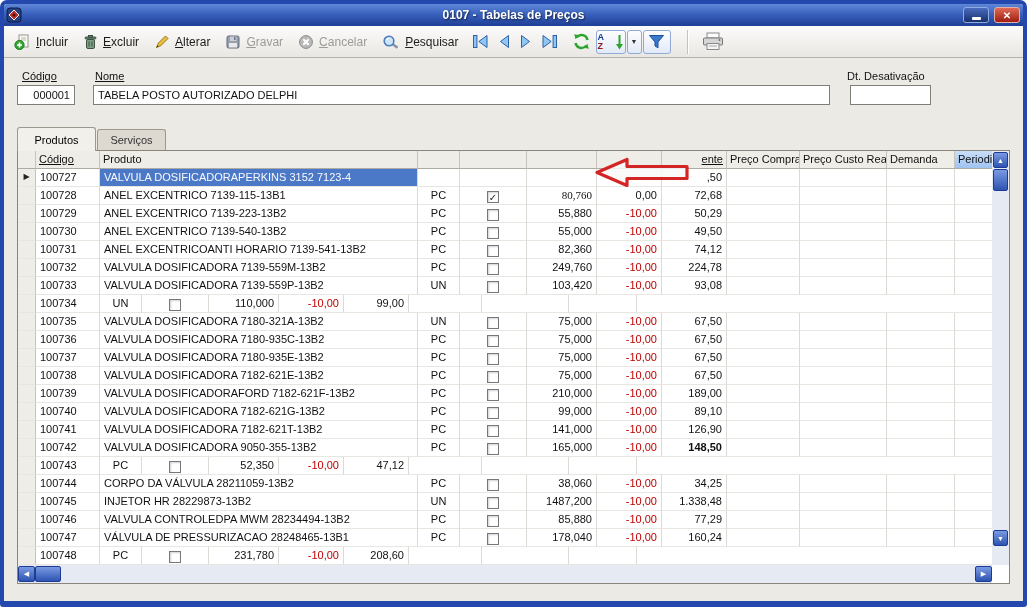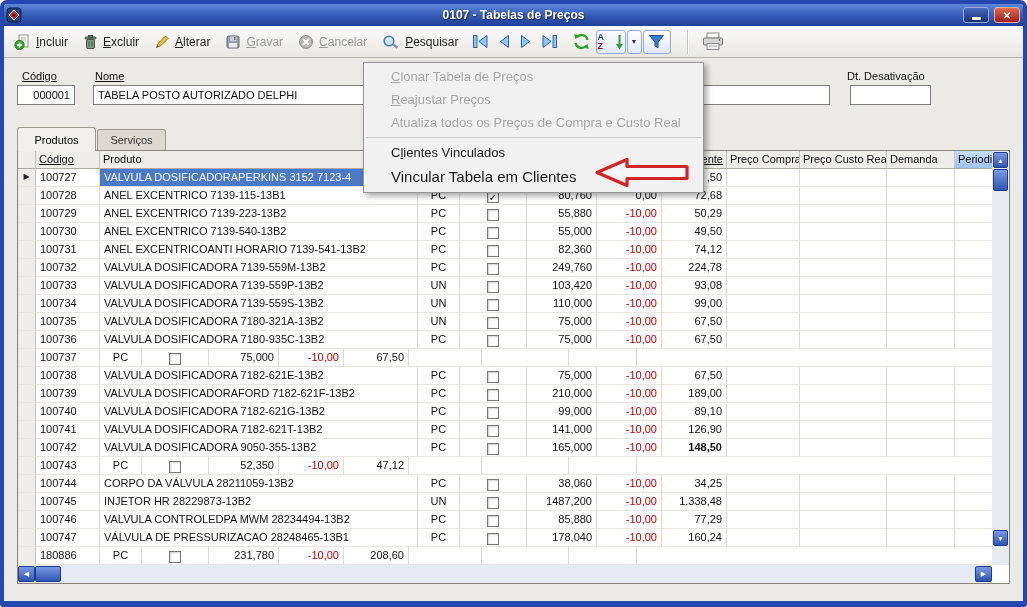--- a/index.html
+++ b/index.html
@@ -262,21 +262,21 @@
             <div class="gc" style="width: 87px;"></div>
             <div class="gc" style="width: 68px;"></div>
             <div class="gc fill"></div>
           </div>
           <div class="grow">
             <div class="gc ind" style="width: 18px;"></div>
             <div class="gc" style="width: 64px;">100728</div>
             <div class="gc" style="width: 318px;">ANEL EXCENTRICO 7139-115-13B1</div>
             <div class="gc c" style="width: 42px;">PC</div>
             <div class="gc c" style="width: 67px;"><span class="chkbox">✓</span></div>
-            <div class="gc num" style="width: 70px;">80,760</div>
+            <div class="gc num" style="width: 70px; font-family: Liberation Serif, serif;">80,760</div>
             <div class="gc num" style="width: 65px;">0,00</div>
             <div class="gc num" style="width: 65px;">72,68</div>
             <div class="gc" style="width: 73px;"></div>
             <div class="gc" style="width: 87px;"></div>
             <div class="gc" style="width: 68px;"></div>
             <div class="gc fill"></div>
           </div>
           <div class="grow">
             <div class="gc ind" style="width: 18px;"></div>
             <div class="gc" style="width: 64px;">100729</div>
@@ -343,21 +343,20 @@
             <div class="gc num neg" style="width: 65px;">-10,00</div>
             <div class="gc num" style="width: 65px;">93,08</div>
             <div class="gc" style="width: 73px;"></div>
             <div class="gc" style="width: 87px;"></div>
             <div class="gc" style="width: 68px;"></div>
             <div class="gc fill"></div>
           </div>
           <div class="grow">
             <div class="gc ind" style="width: 18px;"></div>
             <div class="gc" style="width: 64px;">100734</div>
-            <div class="gc" style="width: 318px;">VALVULA DOSIFICADORA 7139-559S-13B2</div>
             <div class="gc c" style="width: 42px;">UN</div>
             <div class="gc c" style="width: 67px;"><span class="chkbox"></span></div>
             <div class="gc num" style="width: 70px;">110,000</div>
             <div class="gc num neg" style="width: 65px;">-10,00</div>
             <div class="gc num" style="width: 65px;">99,00</div>
             <div class="gc" style="width: 73px;"></div>
             <div class="gc" style="width: 87px;"></div>
             <div class="gc" style="width: 68px;"></div>
             <div class="gc fill"></div>
           </div>
@@ -385,20 +384,21 @@
             <div class="gc num neg" style="width: 65px;">-10,00</div>
             <div class="gc num" style="width: 65px;">67,50</div>
             <div class="gc" style="width: 73px;"></div>
             <div class="gc" style="width: 87px;"></div>
             <div class="gc" style="width: 68px;"></div>
             <div class="gc fill"></div>
           </div>
           <div class="grow">
             <div class="gc ind" style="width: 18px;"></div>
             <div class="gc" style="width: 64px;">100737</div>
+            <div class="gc" style="width: 318px;">VALVULA DOSIFICADORA 7180-935E-13B2</div>
             <div class="gc c" style="width: 42px;">PC</div>
             <div class="gc c" style="width: 67px;"><span class="chkbox"></span></div>
             <div class="gc num" style="width: 70px;">75,000</div>
             <div class="gc num neg" style="width: 65px;">-10,00</div>
             <div class="gc num" style="width: 65px;">67,50</div>
             <div class="gc" style="width: 73px;"></div>
             <div class="gc" style="width: 87px;"></div>
             <div class="gc" style="width: 68px;"></div>
             <div class="gc fill"></div>
           </div>
@@ -536,21 +536,21 @@
             <div class="gc num" style="width: 70px;">178,040</div>
             <div class="gc num neg" style="width: 65px;">-10,00</div>
             <div class="gc num" style="width: 65px;">160,24</div>
             <div class="gc" style="width: 73px;"></div>
             <div class="gc" style="width: 87px;"></div>
             <div class="gc" style="width: 68px;"></div>
             <div class="gc fill"></div>
           </div>
           <div class="grow">
             <div class="gc ind" style="width: 18px;"></div>
-            <div class="gc" style="width: 64px;">180886</div>
+            <div class="gc" style="width: 64px;">100748</div>
             <div class="gc c" style="width: 42px;">PC</div>
             <div class="gc c" style="width: 67px;"><span class="chkbox"></span></div>
             <div class="gc num" style="width: 70px;">231,780</div>
             <div class="gc num neg" style="width: 65px;">-10,00</div>
             <div class="gc num" style="width: 65px;">208,60</div>
             <div class="gc" style="width: 73px;"></div>
             <div class="gc" style="width: 87px;"></div>
             <div class="gc" style="width: 68px;"></div>
             <div class="gc fill"></div>
           </div>
@@ -562,26 +562,18 @@
         <div class="sb-btn">▼</div>
       </div>
       <div class="hscroll">
         <div class="sb-btn">◀</div>
         <div class="sb-thumb"></div>
         <div class="spacer"></div>
         <div class="sb-btn">▶</div>
       </div>
     </div>
 
-    <div class="menu" id="context-menu">
-        <div class="menu-item disabled"><u>C</u>lonar Tabela de Preços</div>
-        <div class="menu-item disabled"><u>R</u>eajustar Preços</div>
-        <div class="menu-item disabled">Atualiza todos os Preços de Compra e Custo Real</div>
-        <div class="menu-sep"></div>
-        <div class="menu-item">C<u>l</u>ientes Vinculados</div>
-        <div class="menu-item emph">Vincular Tabela em Clientes</div>
-      </div>
 
     <svg class="annot-arrow" viewBox="0 0 97 31">
       <polygon points="3,15.5 33,2.5 33,9.5 93,9.5 93,21.5 33,21.5 33,28.5" fill="rgba(248,248,248,0.85)" stroke="#D32525" stroke-width="3.2" stroke-linejoin="round"></polygon>
     </svg>
   </div>
 </div>
 
 </body></html>

